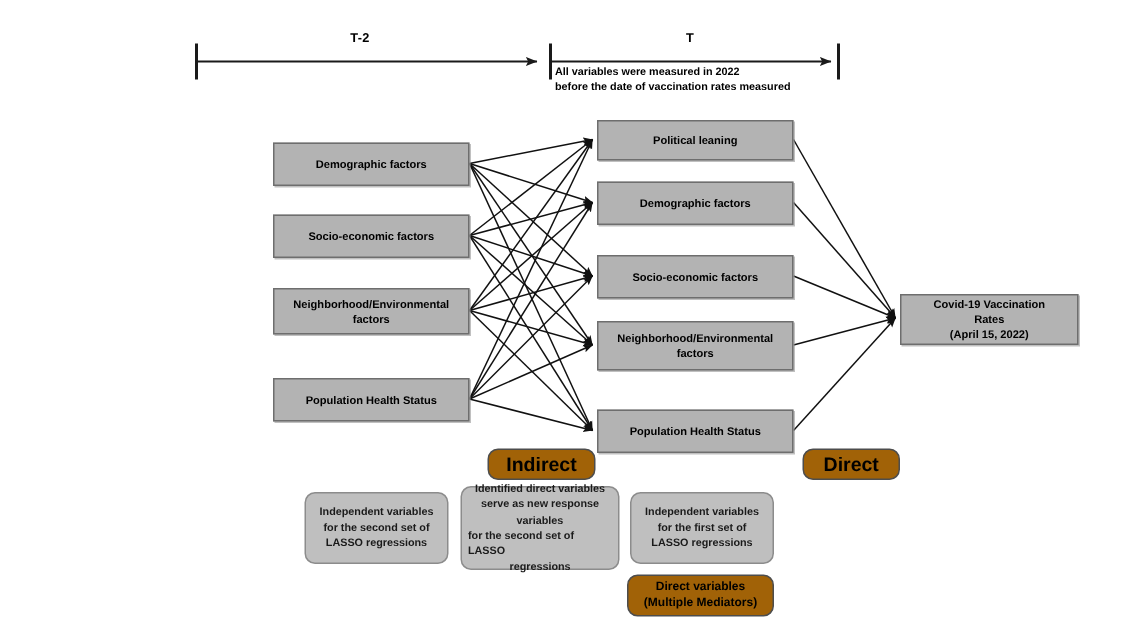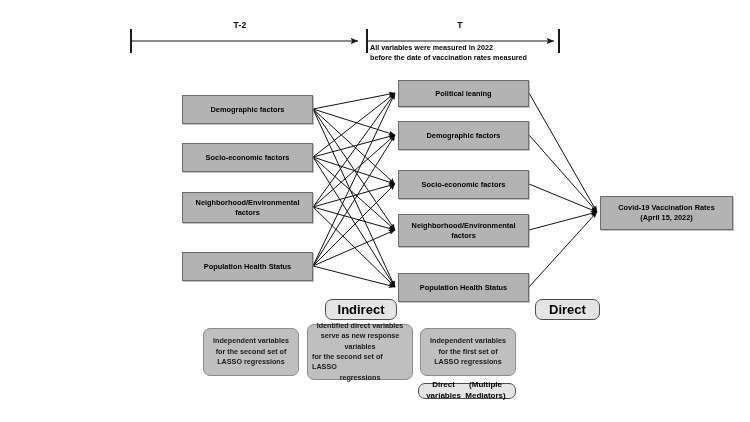--- a/index.html
+++ b/index.html
@@ -80,21 +80,21 @@
     font-size: 7.2px;
     font-weight: bold;
     color: #1a1a1a;
     line-height: 1.45;
     padding: 2px 4px;
   }
 
   
   .pill {
     position: absolute;
-    background: #e5e5e5;
+    background: #a16207;
     border: 1px solid #4d4d4d;
     border-radius: 7px;
     box-sizing: border-box;
     display: flex;
     align-items: center;
     justify-content: center;
     text-align: center;
     color: #000;
     font-weight: bold;
     line-height: 1.35;
@@ -202,21 +202,21 @@
 
   <div class="vbox" style="left:398px; top:214px; width:131px; height:33px; flex-direction:column;">
     <span>Neighborhood/Environmental</span>
     <span>factors</span>
   </div>
 
   <div class="vbox" style="left:398px; top:273px; width:131px; height:29px;">
     <span>Population Health Status</span>
   </div>
 
-  <div class="vbox" style="left:600px; top:196px; width:133px; height:34px; flex-direction:column;">
+  <div class="vbox" style="left:600px; top:196px; width:119px; height:34px; flex-direction:column;">
     <span>Covid-19 Vaccination Rates</span>
     <span>(April 15, 2022)</span>
   </div>
 
   <div class="pill big" style="left:325px; top:299px; width:72px; height:21px;">
     <span>Indirect</span>
   </div>
 
   <div class="pill big" style="left:535px; top:299px; width:65px; height:21px;">
     <span>Direct</span>
@@ -236,19 +236,19 @@
     <span>regressions</span>
   </div>
 
   <div class="note" style="left:420px; top:328px; width:96px; height:48px; flex-direction:column;">
     <span>Independent variables</span>
     <span>for the first set of</span>
     <span>LASSO regressions</span>
   </div>
 
 
-  <div class="pill small" style="left:418px; top:383px; width:98px; height:16px; flex-direction:row;">
+  <div class="pill small" style="left:418px; top:383px; width:98px; height:28px; flex-direction:column;">
     <span>Direct variables</span>
     <span>(Multiple Mediators)</span>
   </div>
 
 
 </div>
 
 </body></html>

